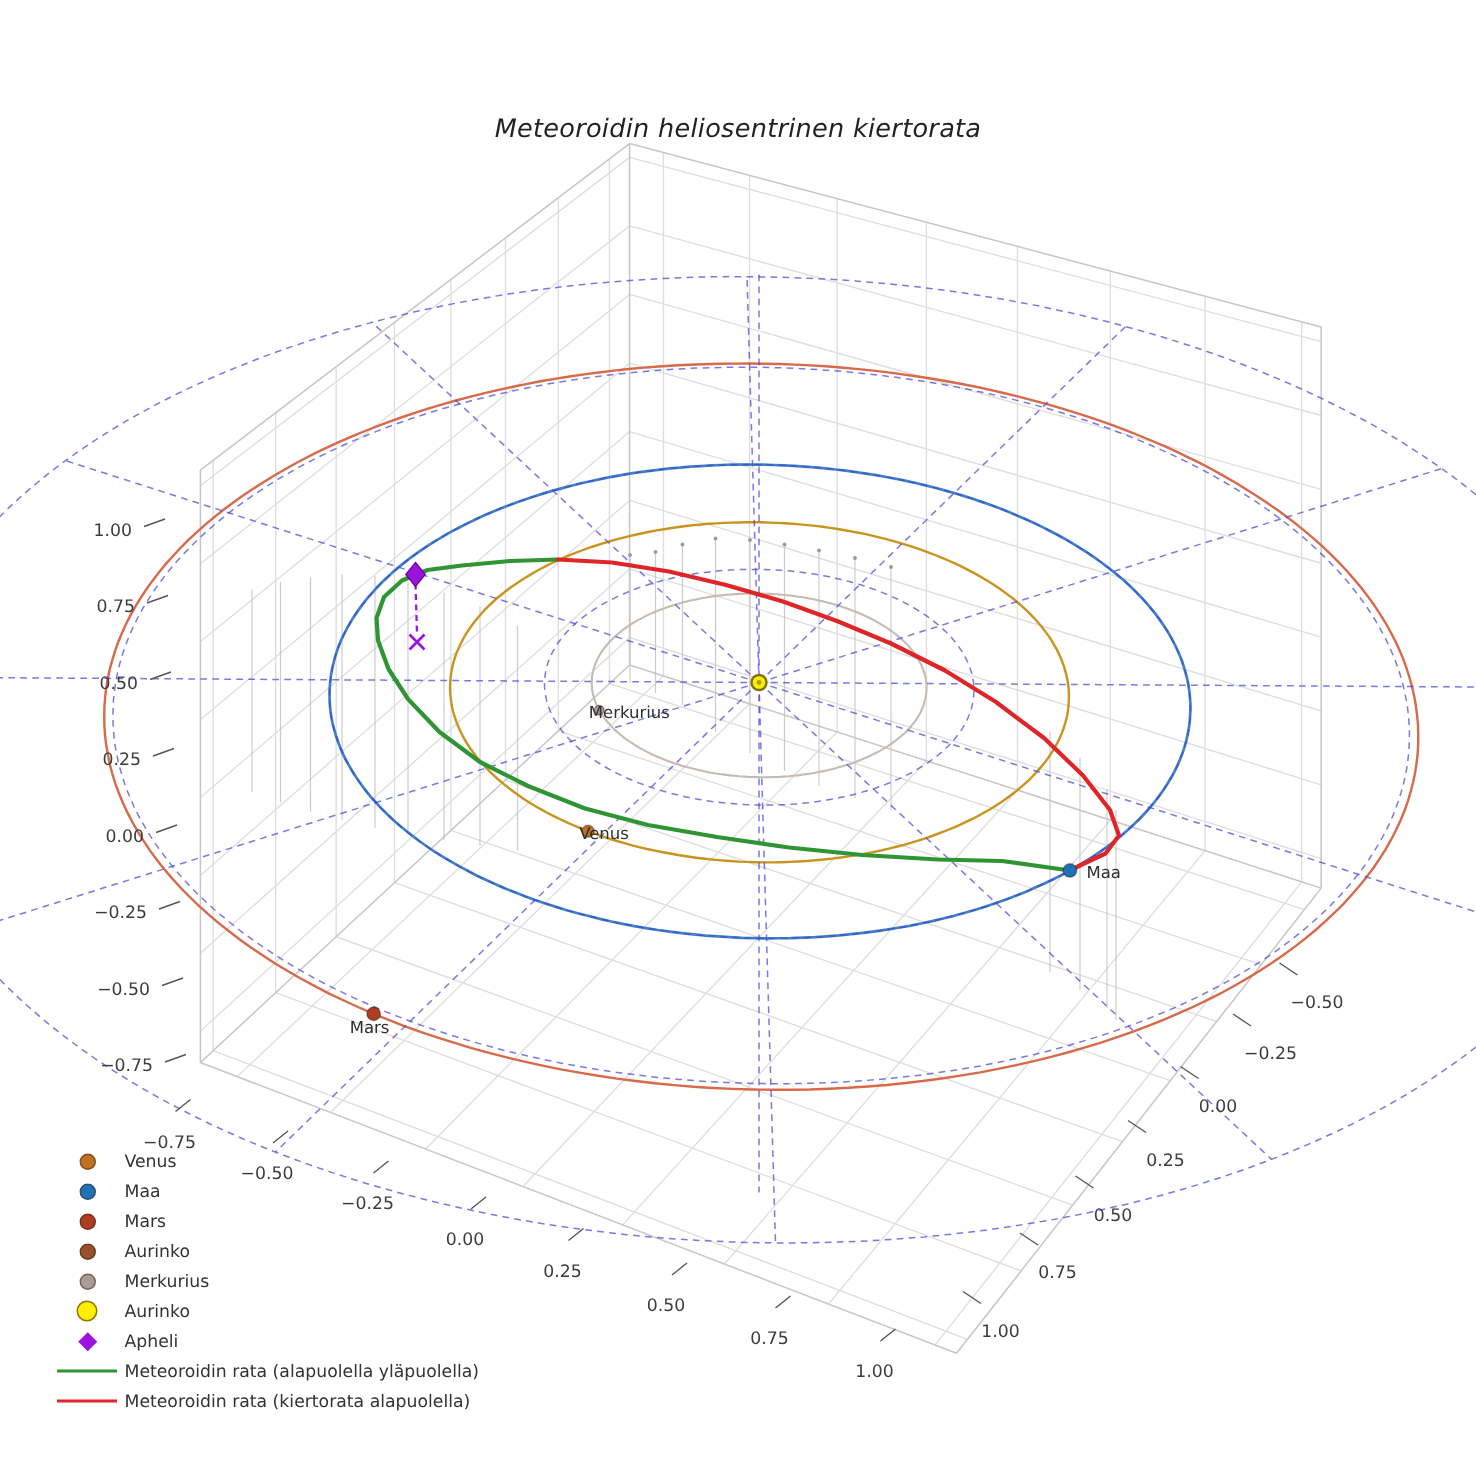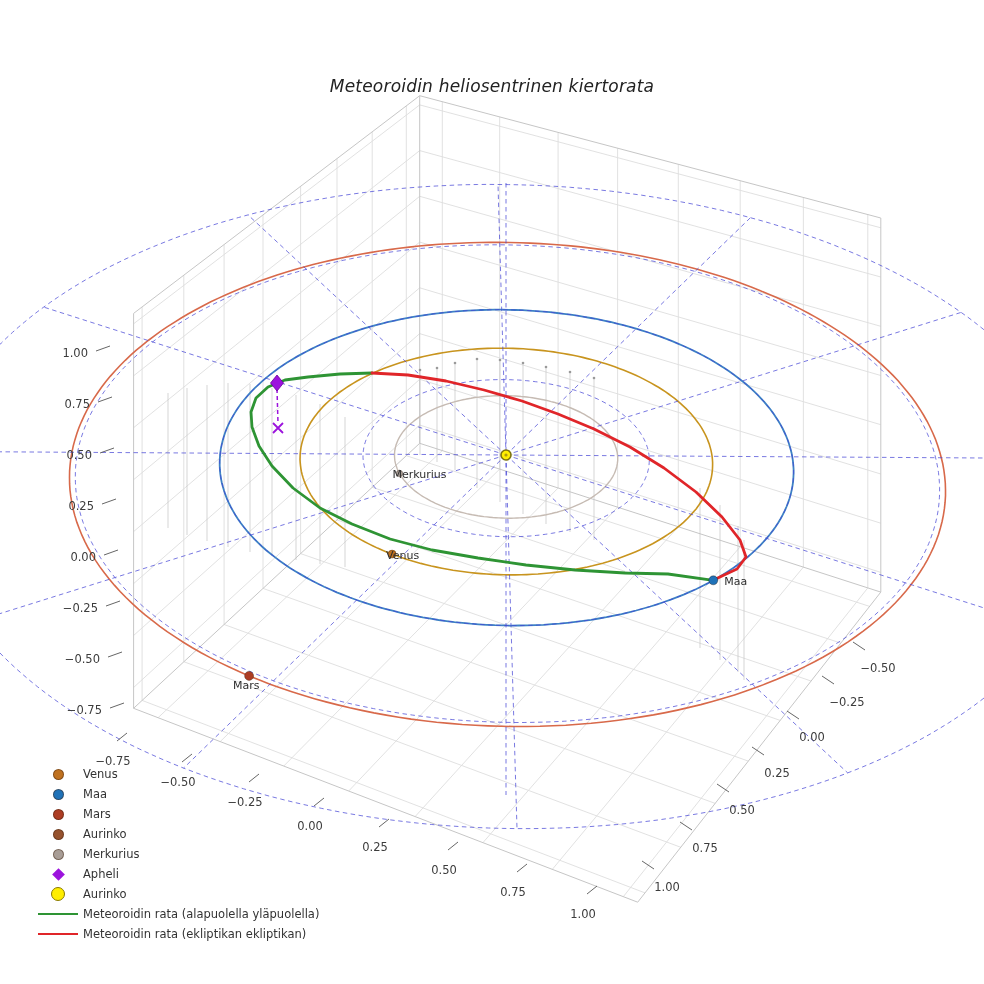--- a/index.html
+++ b/index.html
@@ -239,36 +239,36 @@
         <span class="lg-label">Aurinko</span>
       </div>
       <div class="legend-row">
         <span class="lg-marker">
           <span class="lg-dot" style="background: rgb(168, 157, 150);"></span>
         </span>
         <span class="lg-label">Merkurius</span>
       </div>
       <div class="legend-row">
         <span class="lg-marker">
+          <span class="lg-sun" style="background: rgb(255, 238, 0);"></span>
+        </span>
+        <span class="lg-label">Aurinko</span>
+      </div>
+      <div class="legend-row">
+        <span class="lg-marker">
           <span class="lg-diamond" style="background: rgb(156, 19, 221);"></span>
         </span>
         <span class="lg-label">Apheli</span>
       </div>
       <div class="legend-row">
         <span class="lg-marker">
-          <span class="lg-sun" style="background: rgb(255, 238, 0);"></span>
-        </span>
-        <span class="lg-label">Aurinko</span>
-      </div>
-      <div class="legend-row">
-        <span class="lg-marker">
           <span class="lg-line" style="border-top-color: rgb(46, 148, 52);"></span>
         </span>
         <span class="lg-label">Meteoroidin rata (alapuolella yläpuolella)</span>
       </div>
       <div class="legend-row">
         <span class="lg-marker">
           <span class="lg-line" style="border-top-color: rgb(224, 37, 41);"></span>
         </span>
-        <span class="lg-label">Meteoroidin rata (ekliptikan ekliptikan)</span>
+        <span class="lg-label">Meteoroidin rata (kiertorata alapuolella)</span>
       </div>
     </div>
 </div>
 
 </body></html>

